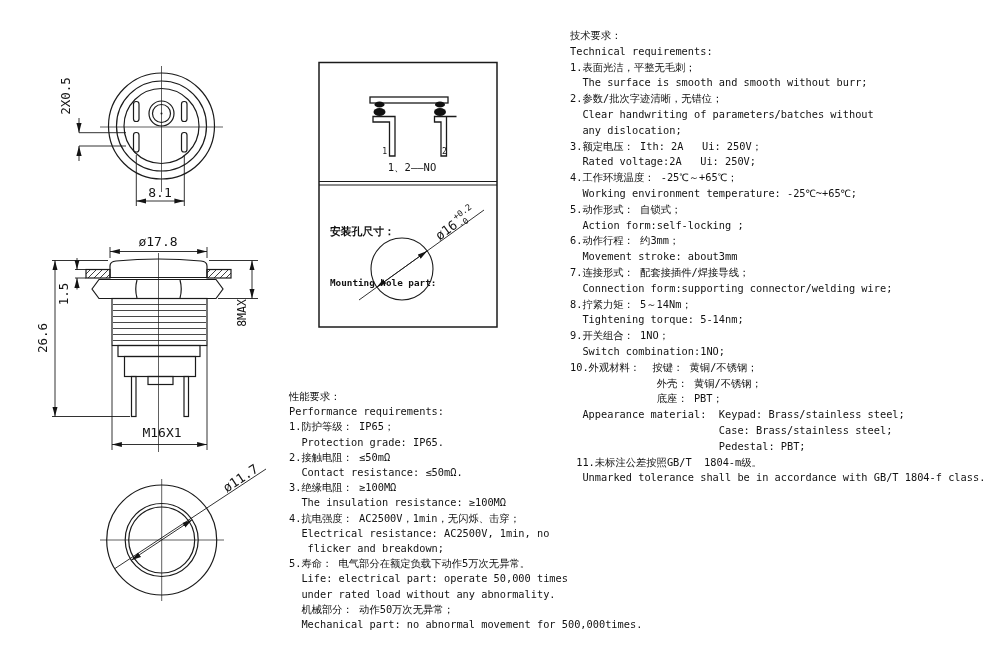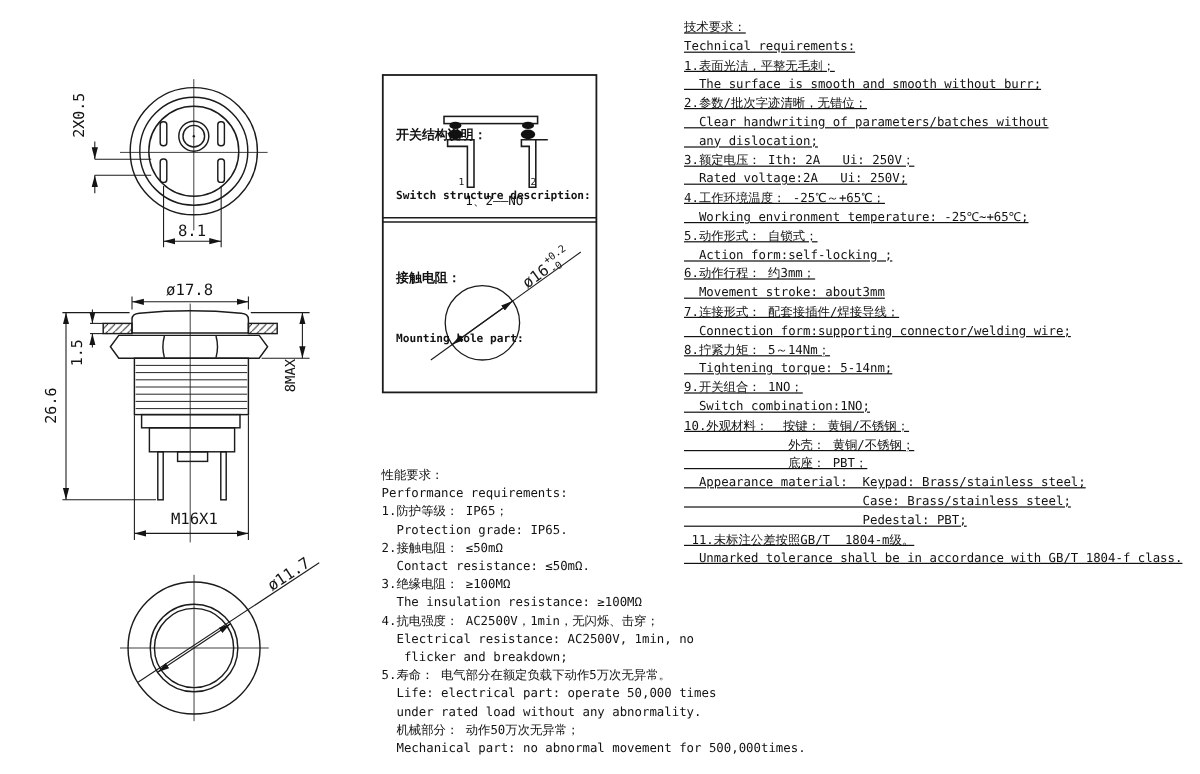--- a/index.html
+++ b/index.html
@@ -2,22 +2,22 @@
 <html><head>
 <meta charset="utf-8">
 <style>
   html,body{margin:0;padding:0;background:#e8e8e8;}
   .sheet{
     position:relative;width:1000px;height:645px;background:#ffffff;overflow:hidden;
     font-family:"DejaVu Sans Mono","Liberation Mono",monospace;color:#141414;
   }
   .sheet svg{position:absolute;left:0;top:0;}
   .tblock{position:absolute;white-space:pre;font-size:10.3px;color:#121212;}
-  .perf-block{left:318px;top:389px;line-height:15.2px;}
-  .tech-block{left:570px;top:16px;line-height:15.8px;text-decoration:underline;}
+  .perf-block{left:289px;top:389px;line-height:15.2px;}
+  .tech-block{left:570px;top:28px;line-height:15.8px;}
   .boxtitle{position:absolute;white-space:pre;color:#121212;}
   .boxtitle .zh{font-size:10.8px;line-height:14px;font-weight:bold;}
   .boxtitle .en{font-size:9.3px;line-height:12px;font-weight:bold;}
   .structure-title{left:330px;top:68px;}
   .mounting-title{left:330px;top:187px;}
 </style>
 </head>
 <body>
 
 <div class="sheet">
@@ -169,26 +169,22 @@
         </g>
         <g transform="rotate(-36 450 228)" stroke="none" fill="#141414">
           <text x="434" y="232" font-size="13">ø16</text>
           <text x="459" y="225" font-size="8.5">+0.2</text>
           <text x="459" y="234.5" font-size="8.5">-0</text>
         </g>
       </g>
     </g>
   </svg>
 
-  <div class="boxtitle structure-title">
-    <div class="zh">开关结构说明：</div>
-    <div class="en">Switch structure description:</div>
-  </div>
   <div class="boxtitle mounting-title">
-    <div class="zh">接触电阻：</div>
+    <div class="zh">安装孔尺寸：</div>
     <div class="en">Mounting hole part:</div>
   </div>
 
   <div class="tblock perf-block"><div>性能要求：</div><div>Performance requirements:</div><div>1.防护等级： IP65；</div><div>  Protection grade: IP65.</div><div>2.接触电阻： ≤50mΩ</div><div>  Contact resistance: ≤50mΩ.</div><div>3.绝缘电阻： ≥100MΩ</div><div>  The insulation resistance: ≥100MΩ</div><div>4.抗电强度： AC2500V，1min，无闪烁、击穿；</div><div>  Electrical resistance: AC2500V, 1min, no</div><div>   flicker and breakdown;</div><div>5.寿命： 电气部分在额定负载下动作5万次无异常。</div><div>  Life: electrical part: operate 50,000 times</div><div>  under rated load without any abnormality.</div><div>  机械部分： 动作50万次无异常；</div><div>  Mechanical part: no abnormal movement for 500,000times.</div></div>
 
   <div class="tblock tech-block"><div>技术要求：</div><div>Technical requirements:</div><div>1.表面光洁，平整无毛刺；</div><div>  The surface is smooth and smooth without burr;</div><div>2.参数/批次字迹清晰，无错位；</div><div>  Clear handwriting of parameters/batches without</div><div>  any dislocation;</div><div>3.额定电压： Ith: 2A   Ui: 250V；</div><div>  Rated voltage:2A   Ui: 250V;</div><div>4.工作环境温度： -25℃～+65℃；</div><div>  Working environment temperature: -25℃~+65℃;</div><div>5.动作形式： 自锁式；</div><div>  Action form:self-locking ;</div><div>6.动作行程： 约3mm；</div><div>  Movement stroke: about3mm</div><div>7.连接形式： 配套接插件/焊接导线；</div><div>  Connection form:supporting connector/welding wire;</div><div>8.拧紧力矩： 5～14Nm；</div><div>  Tightening torque: 5-14nm;</div><div>9.开关组合： 1NO；</div><div>  Switch combination:1NO;</div><div>10.外观材料：  按键： 黄铜/不锈钢；</div><div>              外壳： 黄铜/不锈钢；</div><div>              底座： PBT；</div><div>  Appearance material:  Keypad: Brass/stainless steel;</div><div>                        Case: Brass/stainless steel;</div><div>                        Pedestal: PBT;</div><div> 11.未标注公差按照GB/T  1804-m级。</div><div>  Unmarked tolerance shall be in accordance with GB/T 1804-f class.</div></div>
 
 </div>
 
 </body></html>

